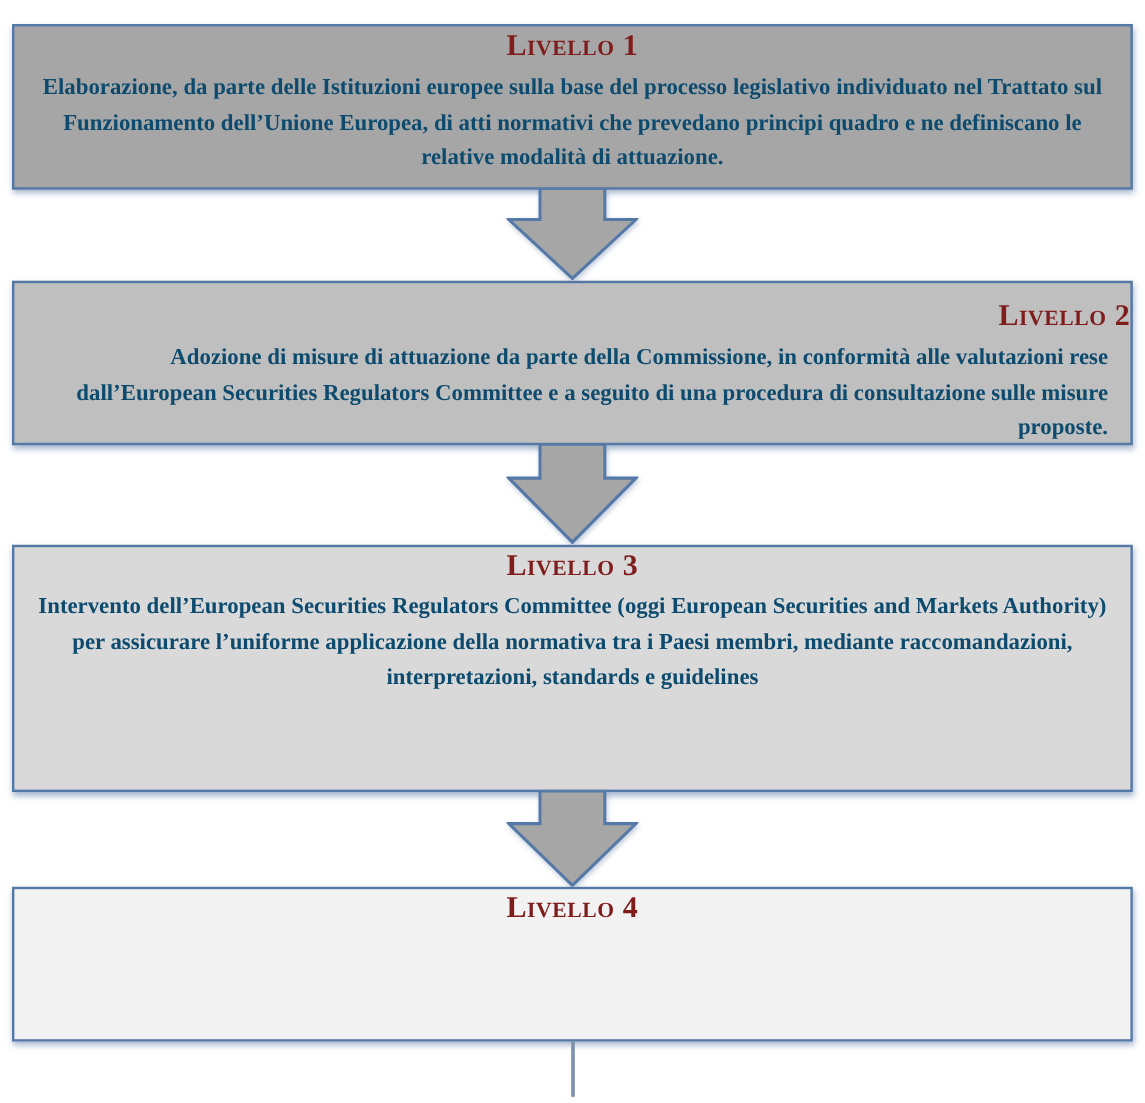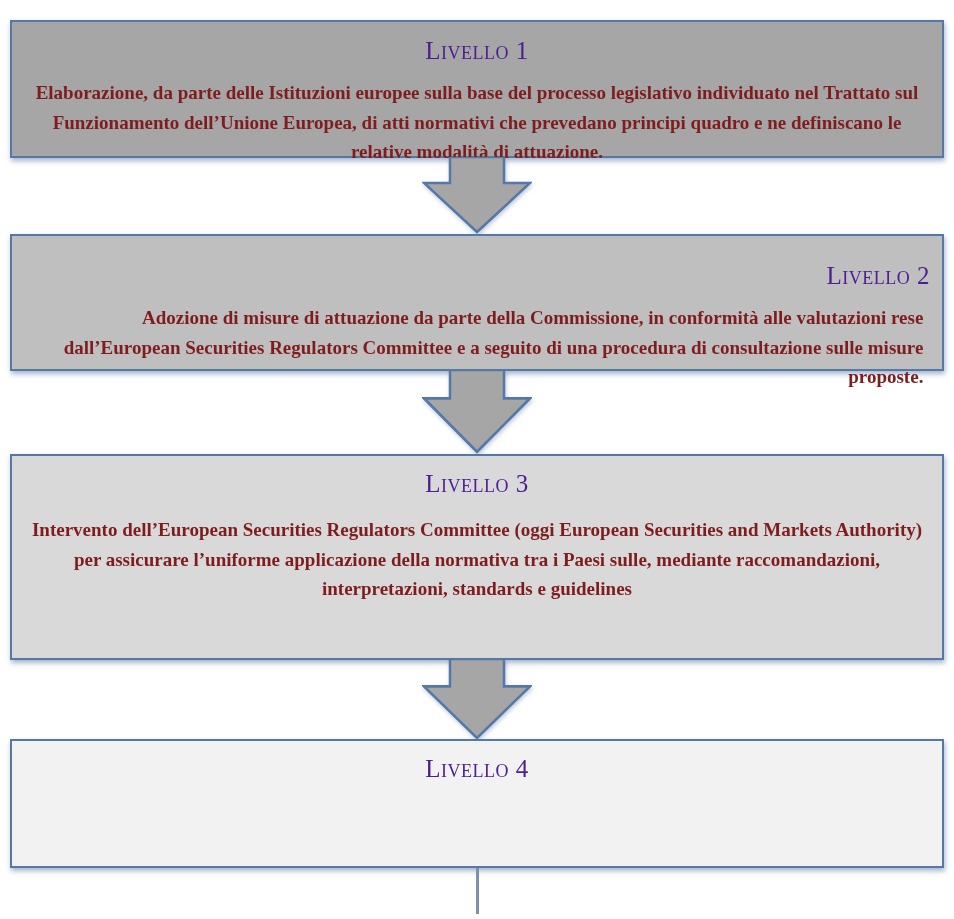--- a/index.html
+++ b/index.html
@@ -22,35 +22,35 @@
     box-sizing: border-box;
     border: 2px solid #5579a7;
     box-shadow: 1px 3px 5px rgba(90, 120, 165, 0.55);
     text-align: center;
   }
   .box-1 { top: 20px;  height: 138px; padding-top: 1px;  }
   .box-2 { top: 234px; height: 137px; padding-top: 12px; }
   .box-3 { top: 454px; height: 206px; display: flex; flex-direction: column; justify-content: flex-start; }
   .box-4 { top: 739px; height: 129px; }
   .level-title {
-    margin: 12px;
+    margin: 0;
     font-size: 25px;
     line-height: 31px;
-    font-weight: normal;
+    font-weight: bold;
     font-variant: small-caps;
     letter-spacing: 0.5px;
-    color: #4c1d95;
+    color: #7f1d1d;
   }
   .level-body {
     margin: 4px auto 0 auto;
     width: 96%;
     font-size: 19px;
     line-height: 29.5px;
     font-weight: bold;
-    color: #7f1d1d;
+    color: #0c4a6e;
   }
   .arrow-wrap {
     position: absolute;
     left: 422px;
     width: 110px;
     filter: drop-shadow(1px 2px 2px rgba(110, 135, 170, 0.45));
   }
   .arrow-1 { top: 157px; height: 77px; }
   .arrow-2 { top: 370px; height: 84px; }
   .arrow-3 { top: 659px; height: 81px; }
@@ -86,21 +86,21 @@
   </section>
 
   <div class="arrow-wrap arrow-2">
     <svg viewBox="0 0 110 77" preserveAspectRatio="none">
       <polygon points="28,0 82,0 82,26 108,26 55,75 2,26 28,26" fill="#a6a6a6" stroke="#5579a7" stroke-width="2.5" stroke-linejoin="miter"></polygon>
     </svg>
   </div>
 
   <section class="level-box box-3" style="background: rgb(217, 217, 217);">
     <h2 class="level-title">Livello 3</h2>
-    <p class="level-body">Intervento dell’European Securities Regulators Committee (oggi European Securities and Markets Authority) per assicurare l’uniforme applicazione della normativa tra i Paesi sulle, mediante raccomandazioni, interpretazioni, standards e guidelines</p>
+    <p class="level-body">Intervento dell’European Securities Regulators Committee (oggi European Securities and Markets Authority) per assicurare l’uniforme applicazione della normativa tra i Paesi membri, mediante raccomandazioni, interpretazioni, standards e guidelines</p>
   </section>
 
   <div class="arrow-wrap arrow-3">
     <svg viewBox="0 0 110 77" preserveAspectRatio="none">
       <polygon points="28,0 82,0 82,26 108,26 55,75 2,26 28,26" fill="#a6a6a6" stroke="#5579a7" stroke-width="2.5" stroke-linejoin="miter"></polygon>
     </svg>
   </div>
 
   <section class="level-box box-4" style="background: rgb(242, 242, 242);">
     <h2 class="level-title">Livello 4</h2>

